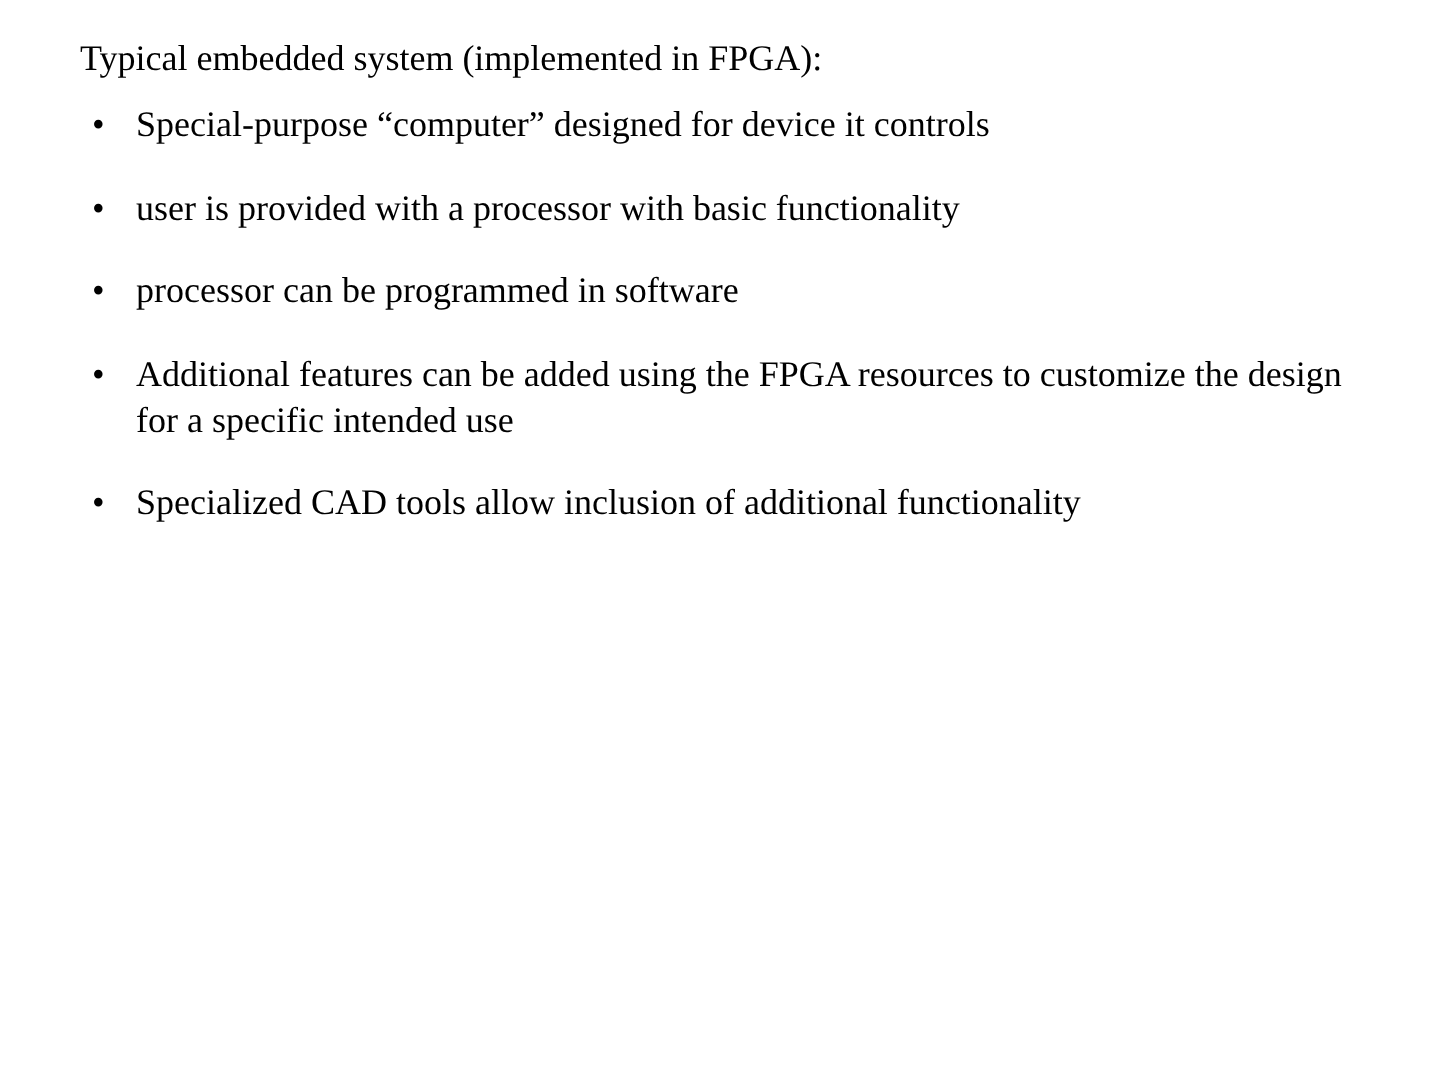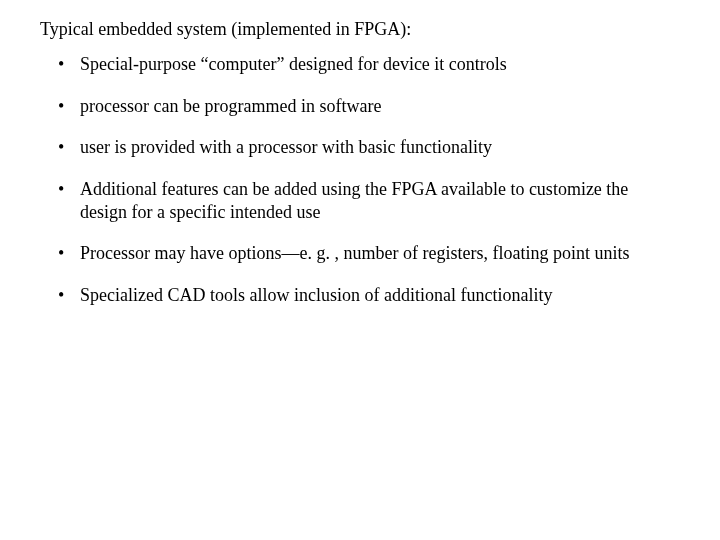--- a/index.html
+++ b/index.html
@@ -16,21 +16,21 @@
     }
     .slide {
       padding: 18px 40px 0 40px;
     }
     .title {
       margin-bottom: 10px;
     }
     ul.bullets {
       list-style: none;
       padding: 0;
-      margin: 12px;
+      margin: 0;
     }
     ul.bullets li {
       position: relative;
       padding-left: 28px;
       margin-bottom: 18px;
     }
     ul.bullets li::before {
       content: "•";
       position: absolute;
       left: 6px;
@@ -39,19 +39,18 @@
       line-height: 1.3;
     }
   </style>
 </head>
 <body>
 
 <div class="slide">
   <div class="title">Typical embedded system (implemented in FPGA):</div>
   <ul class="bullets">
     <li>Special-purpose “computer” designed for device it controls</li>
+    <li>user is provided with a processor with basic functionality</li>
     <li>processor can be programmed in software</li>
-    <li>user is provided with a processor with basic functionality</li>
-    <li>Additional features can be added using the FPGA available to customize the design for a specific intended use</li>
-    <li>Processor may have options—e. g. , number of registers, floating point units</li>
+    <li>Additional features can be added using the FPGA resources to customize the design for a specific intended use</li>
     <li>Specialized CAD tools allow inclusion of additional functionality</li>
   </ul>
 </div>
 
 </body></html>

